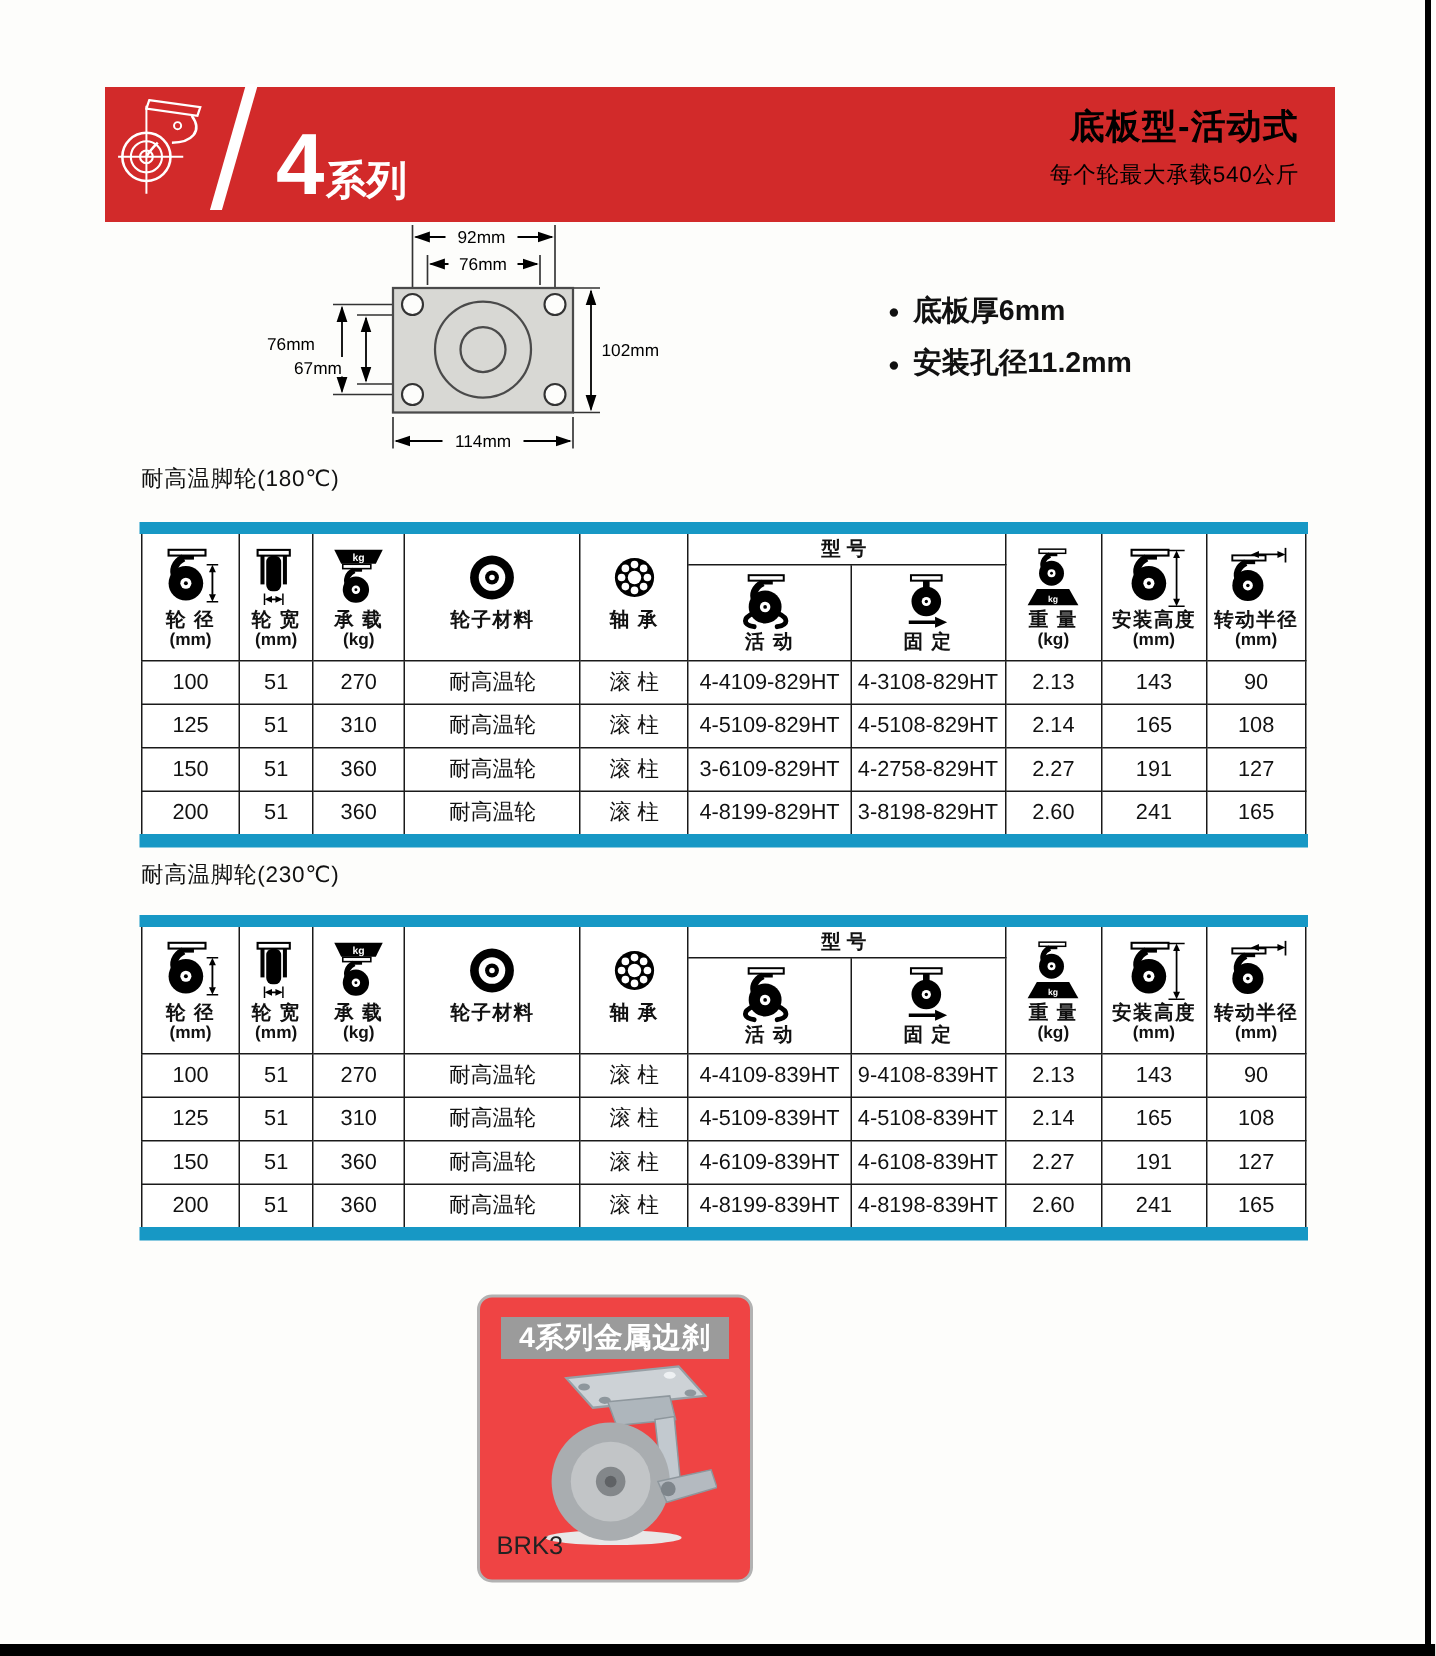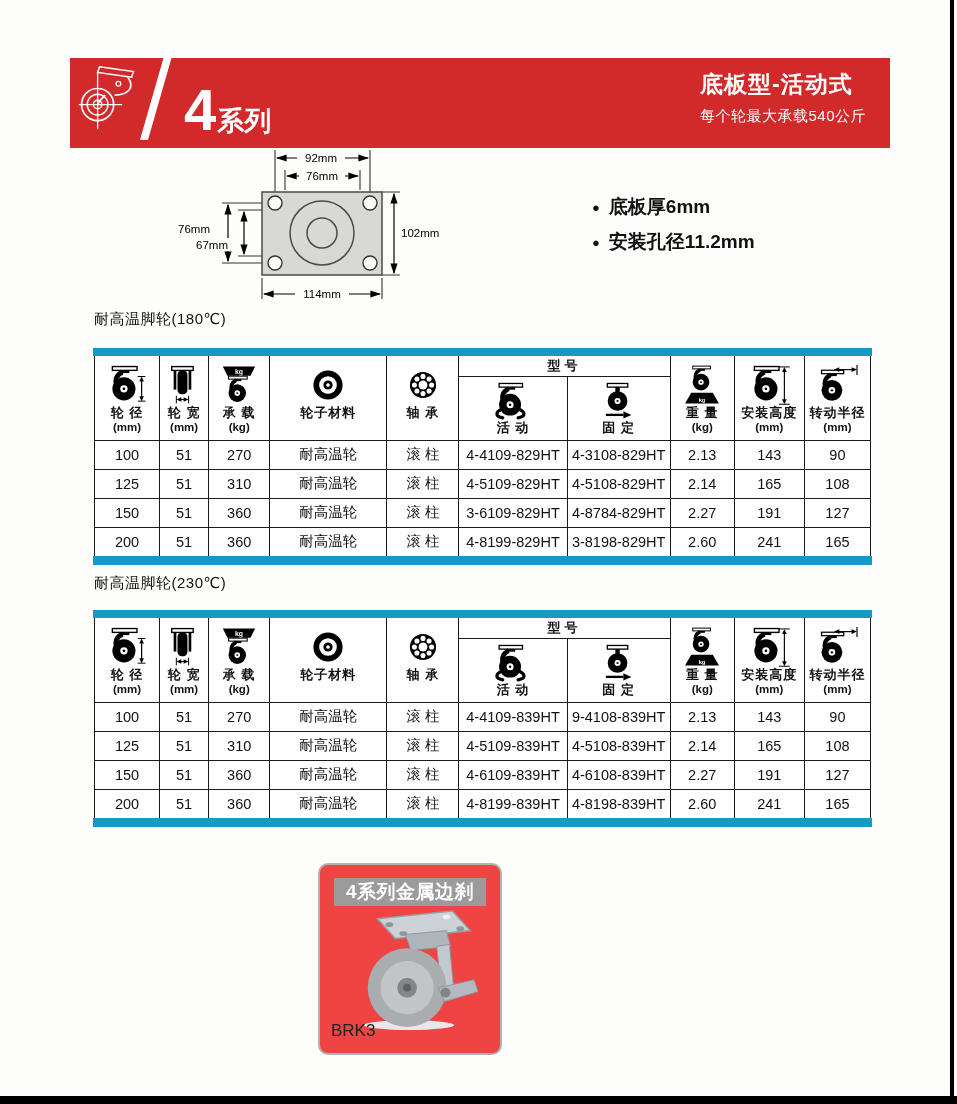--- a/index.html
+++ b/index.html
@@ -9,21 +9,21 @@
         --red:#d22a2a;--teal:#1798c5;--cardgray:#9b9b9b}
 
   
   .banner{position:absolute;left:70px;top:58px;width:820px;height:90px;background:var(--red)}
   .banner-icon{position:absolute;left:0;top:0;width:76px;height:78px;padding:5px 6px}
   .banner-icon svg{width:100%;height:100%}
   .slash{position:absolute;left:82px;top:-2px;width:8px;height:84px;background:#fff;transform:skewX(-16deg)}
   .series{position:absolute;left:114px;bottom:9px;color:#fff;font-weight:bold;line-height:1;white-space:nowrap}
   .series .num{font-size:58px;letter-spacing:1px}
   .series .suffix{font-size:27px}
-  .banner-right{position:absolute;right:24px;top:11px;color:#ffffff}
+  .banner-right{position:absolute;right:24px;top:11px;text-align:right;color:#000000}
   .br-title{font-size:23px;font-weight:bold;letter-spacing:1px}
   .br-sub{font-size:15px;font-weight:normal;margin-top:7px;letter-spacing:.5px}
 
   
   .diagram{position:absolute;left:88px;top:146px;width:430px;height:162px}
   .diagram text{font-family:"Liberation Sans","DejaVu Sans",sans-serif}
   .notes{position:absolute;left:592px;top:194px}
   .note{display:flex;align-items:center;margin-bottom:9px;font-size:19px;font-weight:bold}
   .note .dot{font-size:13px;margin-right:9px}
 
@@ -342,21 +342,21 @@
             <td>165</td>
             <td>108</td>
           </tr>
           <tr>
             <td>150</td>
             <td>51</td>
             <td>360</td>
             <td>耐高温轮</td>
             <td>滚 柱</td>
             <td>3-6109-829HT</td>
-            <td>4-8784-829HT</td>
+            <td>4-2758-829HT</td>
             <td>2.27</td>
             <td>191</td>
             <td>127</td>
           </tr>
           <tr>
             <td>200</td>
             <td>51</td>
             <td>360</td>
             <td>耐高温轮</td>
             <td>滚 柱</td>

